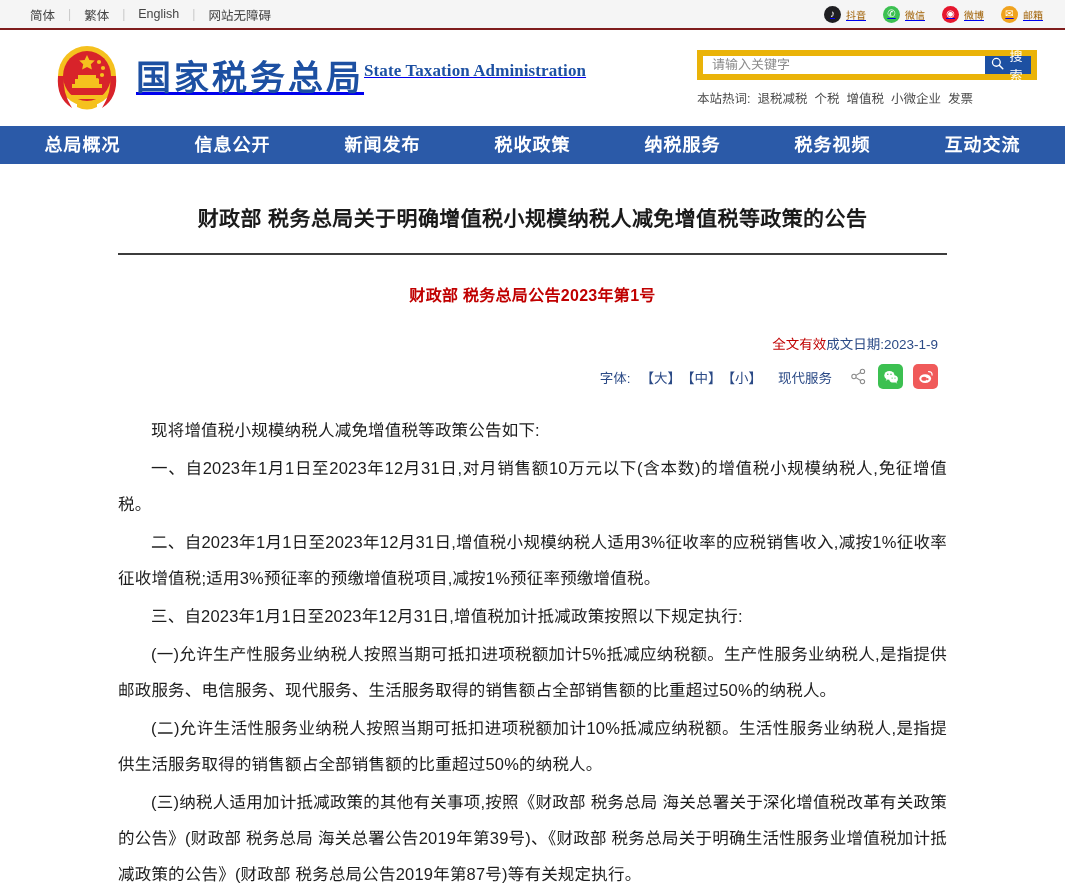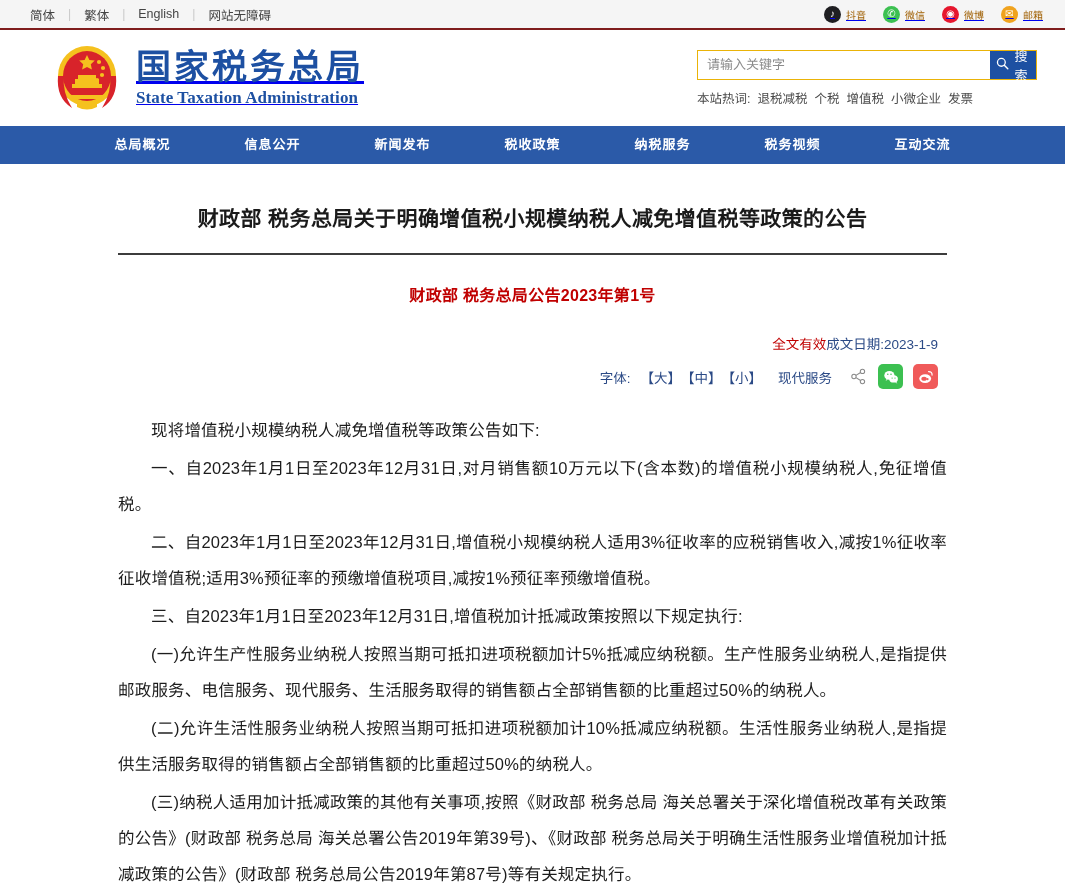--- a/index.html
+++ b/index.html
@@ -50,21 +50,21 @@
   
   .header {
     height: 96px;
     display: flex;
     align-items: center;
     padding: 0 28px 0 52px;
     background: #fff;
   }
   .brand { display: flex; align-items: center; gap: 14px; }
   .emblem { width: 70px; height: 72px; flex: none; }
-  .brand-text { display: flex; flex-direction: column; justify-content: flex-end; }
+  .brand-text { display: flex; flex-direction: row; justify-content: flex-end; }
   .brand-cn {
     font-size: 35px;
     font-weight: bold;
     color: #1d50a2;
     letter-spacing: 3px;
     line-height: 1.08;
     white-space: nowrap;
   }
   .brand-en {
     font-family: "Liberation Serif", "DejaVu Serif", serif;
@@ -73,21 +73,21 @@
     color: #1d50a2;
     letter-spacing: 0.1px;
     margin-top: 2px;
     white-space: nowrap;
   }
 
   .search-zone { margin-left: auto; width: 340px; }
   .search-row {
     display: flex;
     height: 30px;
-    border: 1px solid #eab308;
+    border: 6px solid #eab308;
     background: #fff;
   }
   .search-input {
     flex: 1;
     border: none;
     outline: none;
     padding: 0 9px;
     font-size: 13px;
     color: #333;
     font-family: "Liberation Sans", sans-serif;
@@ -125,21 +125,21 @@
   .nav {
     height: 38px;
     background: #2b5aa8;
     display: flex;
     align-items: center;
     justify-content: center;
     gap: 0;
   }
   .nav-item {
     color: #ffffff;
-    font-size: 13px;
+    font-size: 18px;
     font-weight: bold;
     text-decoration: none;
     padding: 16px 37px;
     line-height: 38px;
     letter-spacing: 1px;
     white-space: nowrap;
   }
 
   
   .article {

